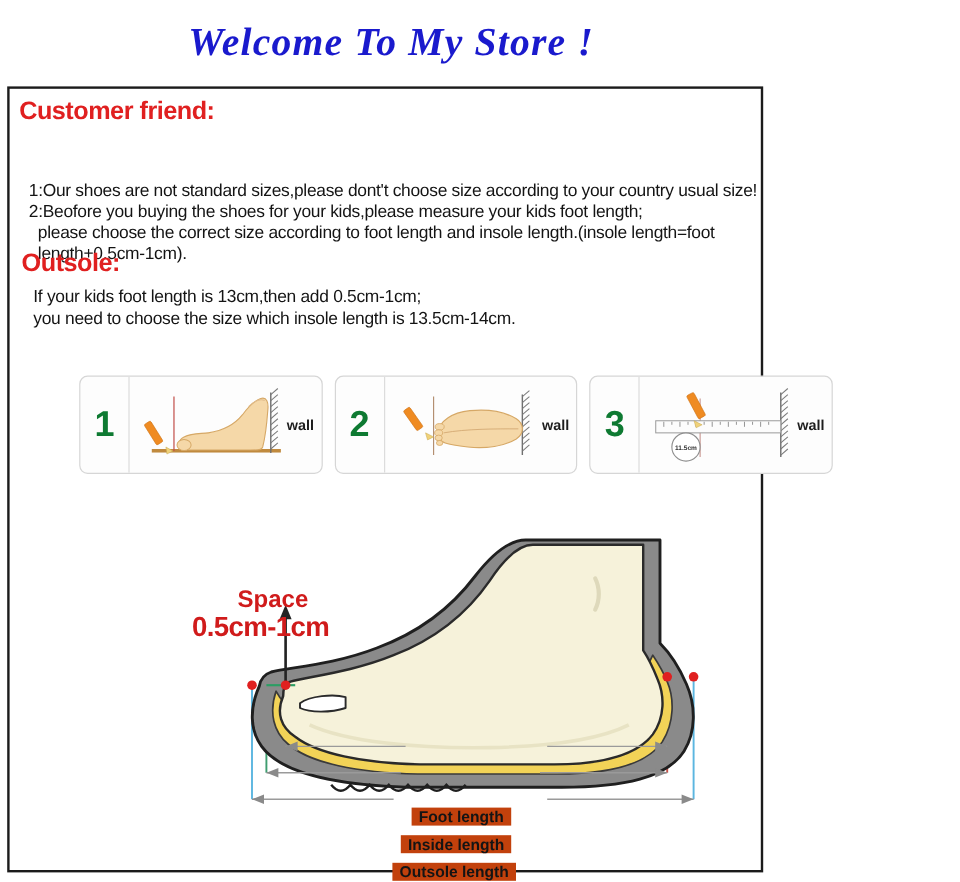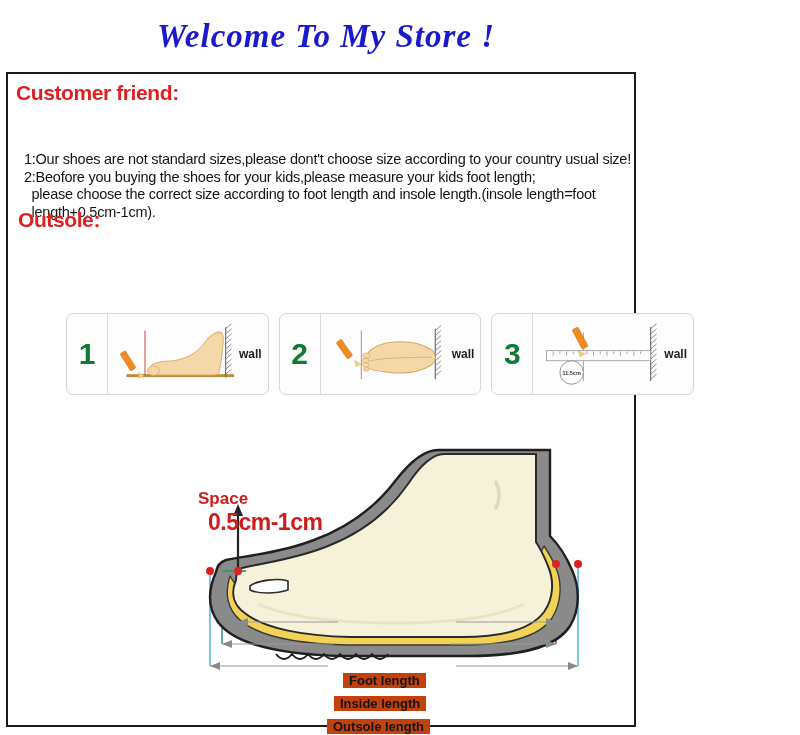--- a/index.html
+++ b/index.html
@@ -136,22 +136,22 @@
 
   .space-label {
     position: absolute;
     color: #d01b1b;
     font-weight: bold;
     font-family: "Liberation Sans", sans-serif;
     text-align: center;
     line-height: 1.05;
     white-space: nowrap;
   }
-  #space-word { left: 60px; top: 86px; font-size: 17px; }
-  #space-value { left: 22px; top: 106px; font-size: 23px; letter-spacing: -0.5px; margin-left: 48px; }
+  #space-word { left: 60px; top: 86px; font-size: 20px; }
+  #space-value { left: 22px; top: 106px; font-size: 23px; letter-spacing: -0.5px; }
 
   .meas-label {
     position: absolute;
     font-family: Liberation Sans, sans-serif;
     font-weight: bold;
     font-size: 13px;
     color: #141414;
     background: #c2410c;
     padding: 0 6px;
     white-space: nowrap;
@@ -169,20 +169,22 @@
 
   <div id="customer-heading" class="heading-red">Customer friend:</div>
 
   <div id="intro-lines" class="body-lines">1:Our shoes are not standard sizes,please dont't choose size according to your country usual size!
 2:Beofore you buying the shoes for your kids,please measure your kids foot length;
   please choose the correct size according to foot length and insole length.(insole length=foot
   length+0.5cm-1cm).</div>
 
   <div id="example-heading" class="heading-red">Outsole:</div>
 
+  <div id="example-lines" class="body-lines"> If your kids foot length is 13cm,then add 0.5cm-1cm;
+ you need to choose the size which insole length is 13.5cm-14cm.</div>
 
   <div id="steps-row">
 
     <div class="step-box">
       <div class="step-num-cell">
         <span class="step-num">1</span>
       </div>
       <div class="step-art">
         <svg viewBox="0 0 190 80" preserveAspectRatio="xMidYMid meet">
 

